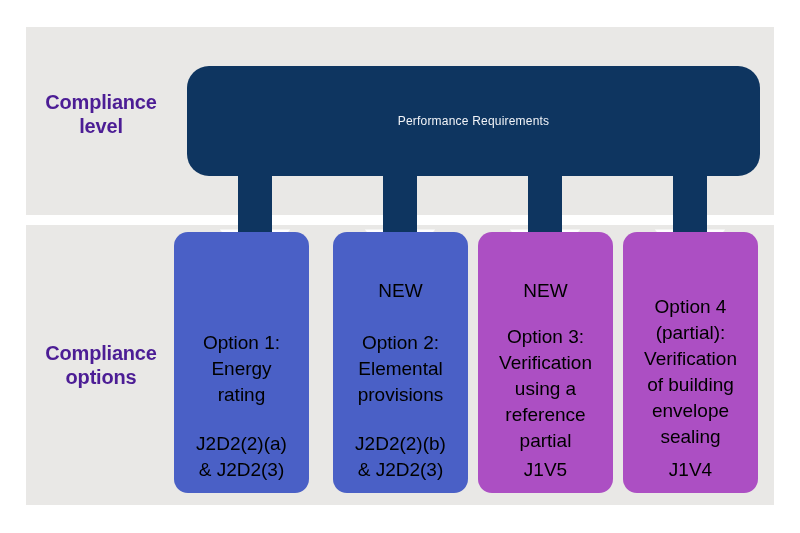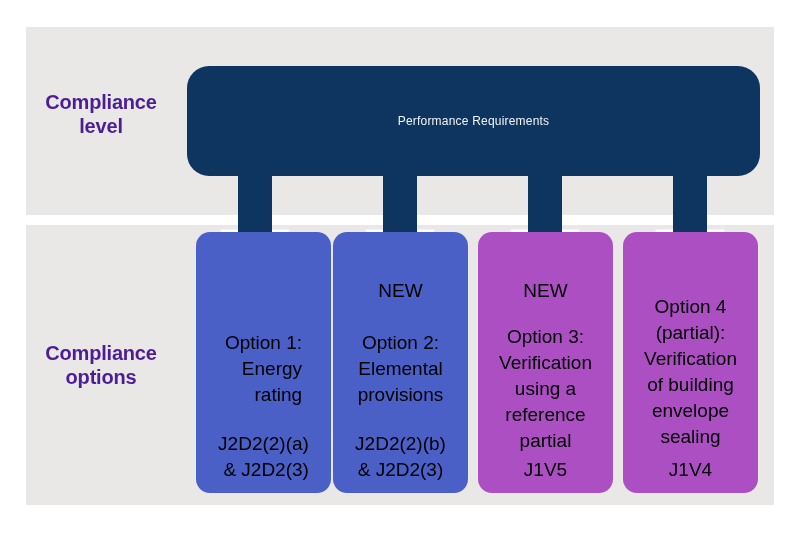--- a/index.html
+++ b/index.html
@@ -27,21 +27,21 @@
   .perf-text{color:#F2F4F8;font-size:12px;letter-spacing:0.2px;}
 
   .opt{
     position:absolute;top:232px;width:135px;height:261px;border-radius:14px;
     display:flex;flex-direction:column;align-items:center;text-align:center;
     color:#000000;font-size:19px;line-height:26px;
     padding:46px 3px 10px;box-sizing:border-box;
   }
   .opt-blue{background:#4A60C6;}
   .opt-purple{background:#AC4FC3;}
-  .p1{left:196px;text-align:right;}
+  .p1{left:174px;}
   .p2{left:333px;}
   .p3{left:478px;}
   .p4{left:623px;}
 
   .badge{height:26px;margin-bottom:26px;}
   .p1 .badge{visibility:hidden;}
   .p3 .badge{margin-bottom:20px;}
   .title{white-space:pre-line;}
   .p4 .title{margin-top:16px;}
   .code{margin-top:auto;white-space:pre-line;}

